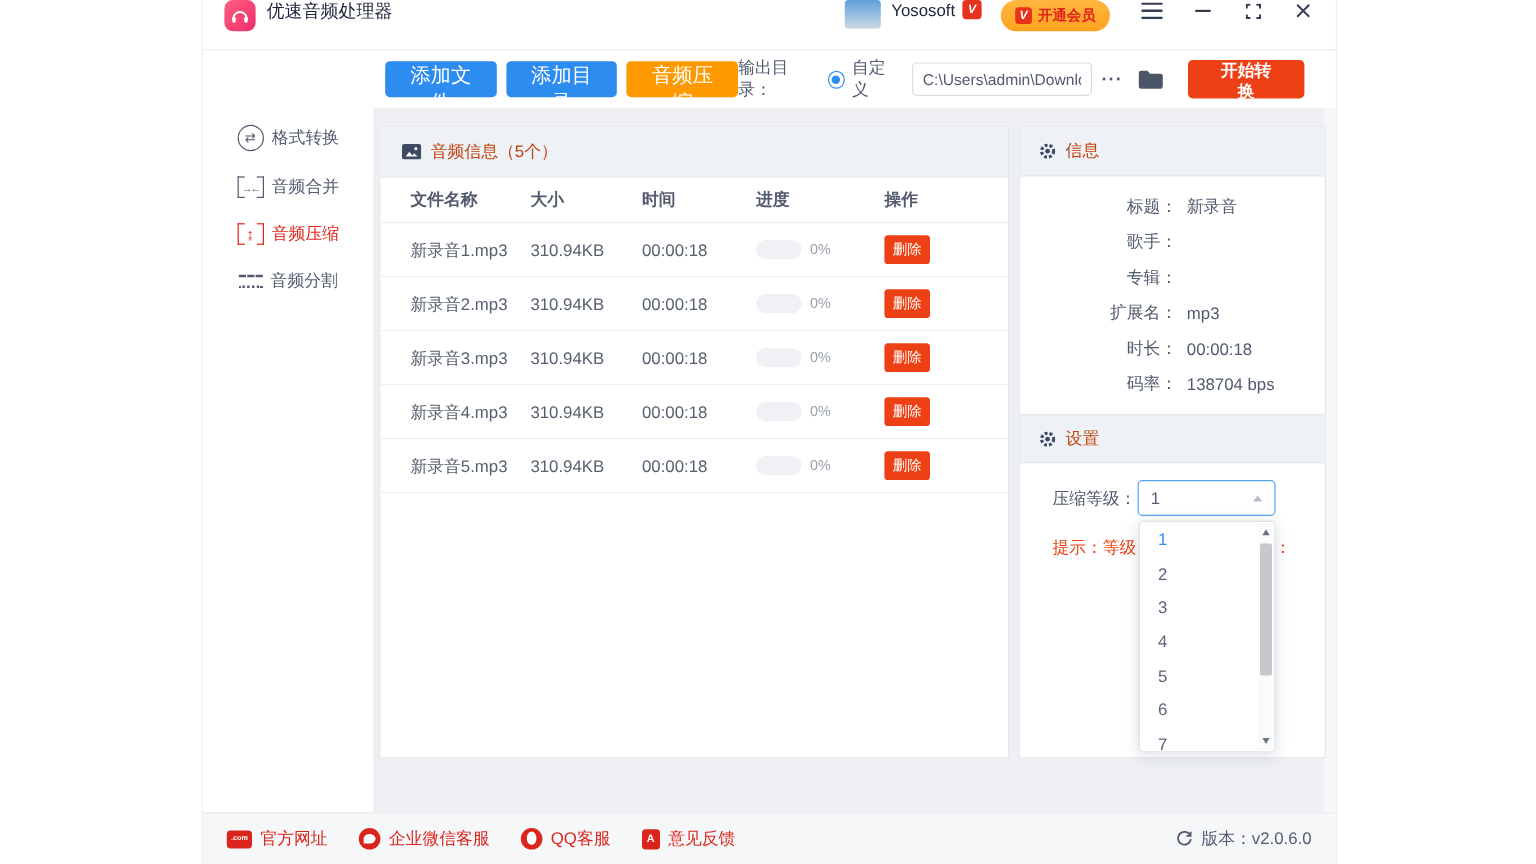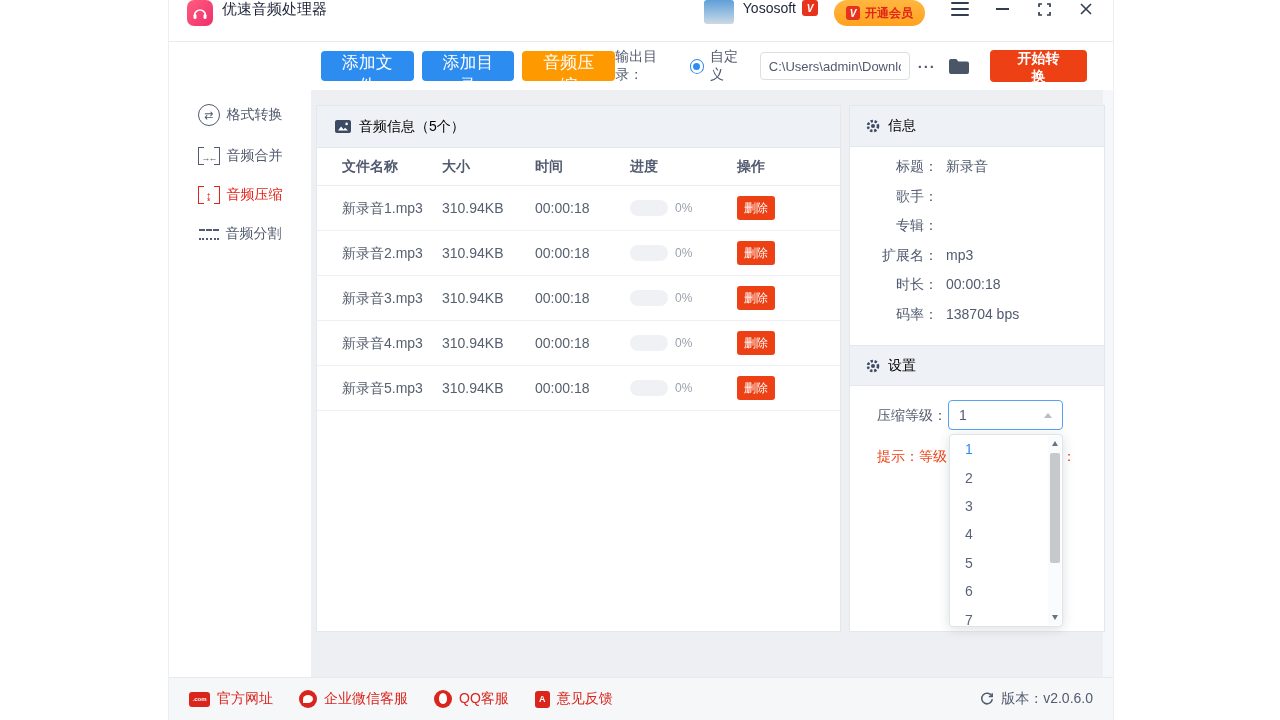--- a/index.html
+++ b/index.html
@@ -50,35 +50,35 @@
   .more-btn { margin-left:8px; font-size:15px; font-weight:bold; color:#515a6e; letter-spacing:1px; cursor:pointer; }
   .folder-btn { margin-left:12px; cursor:pointer; display:flex; }
   .btn-start { height:32px; background:#ed4014; border:none; border-radius:4px; color:#fff; font-size:14px; font-weight:bold; padding:0 22px; margin-left:20px; cursor:pointer; font-family:inherit; }
 
   
   .content-area { flex:1; position:relative; background:#edeff2; min-height:0; }
   .scroll-strip { position:absolute; right:0; top:0; bottom:0; width:10px; background:#f5f7fa; }
 
   .file-panel { position:absolute; left:5px; top:15px; width:525px; height:527px; background:#fff; border:1px solid #e4e7ec; }
   .panel-header { height:42px; background:#eef1f5; border-bottom:1px solid #e4e7ec; display:flex; align-items:center; padding:0 18px; gap:8px; }
-  .panel-title { font-size:14px; color:#000000; }
+  .panel-title { font-size:14px; color:#c2410c; }
   .grid-row { display:grid; grid-template-columns:100px 93px 95px 107px 1fr; align-items:center; padding-left:25px; }
   .cols-row { height:38px; border-bottom:1px solid #e8ebf0; font-size:14px; font-weight:bold; color:#515a6e; }
   .file-row { height:45px; border-bottom:1px solid #eef0f4; font-size:14px; color:#57606f; }
   .cell-name { width:88px; word-break:break-all; line-height:1.35; }
   .cell-prog { display:flex; align-items:center; gap:7px; }
   .prog-pill { width:38px; height:16px; border-radius:8px; background:#f0f1f4; }
   .prog-pct { font-size:12px; color:#9aa1ad; }
   .btn-del { width:38px; height:24px; background:#ed4014; border:none; border-radius:3px; color:#fff; font-size:12px; cursor:pointer; font-family:inherit; }
 
   .right-panel { position:absolute; left:538px; top:15px; width:256px; height:527px; background:#fff; border:1px solid #e4e7ec; display:flex; flex-direction:column; }
   .sec-header { height:41px; flex:0 0 41px; background:#eef1f5; display:flex; align-items:center; padding:0 16px; gap:8px; border-bottom:1px solid #e4e7ec; }
   .sec-header.settings { border-top:1px solid #e4e7ec; }
   .info-body { height:198px; flex:0 0 198px; padding-top:11px; }
-  .info-row { height:29.5px; display:flex; font-size:14px; color:#515a6e; }
+  .info-row { height:29.5px; display:flex; align-items:center; font-size:14px; color:#515a6e;margin-left:43px; }
   .info-label { width:88px; text-align:right; }
   .info-value { margin-left:8px; }
   .settings-body { flex:1; position:relative; }
   .level-label { position:absolute; left:27px; top:21px; font-size:14px; color:#515a6e; }
   .select-box { position:absolute; left:98px; top:14px; width:115px; height:30px; background:#fff; border:1px solid #57a3f3; border-radius:4px; display:flex; align-items:center; padding:0 10px; cursor:pointer; }
   .select-value { font-size:14px; color:#515a6e; }
   .caret-up { position:absolute; right:10px; top:12px; width:0; height:0; border-left:4px solid transparent; border-right:4px solid transparent; border-bottom:5px solid #b6bcc8; }
   .hint-prefix { position:absolute; left:27px; top:62px; width:71px; overflow:hidden; white-space:nowrap; font-size:14px; color:#ed4014; }
   .hint-suffix { position:absolute; left:212px; top:62px; font-size:14px; color:#ed4014; }
 

